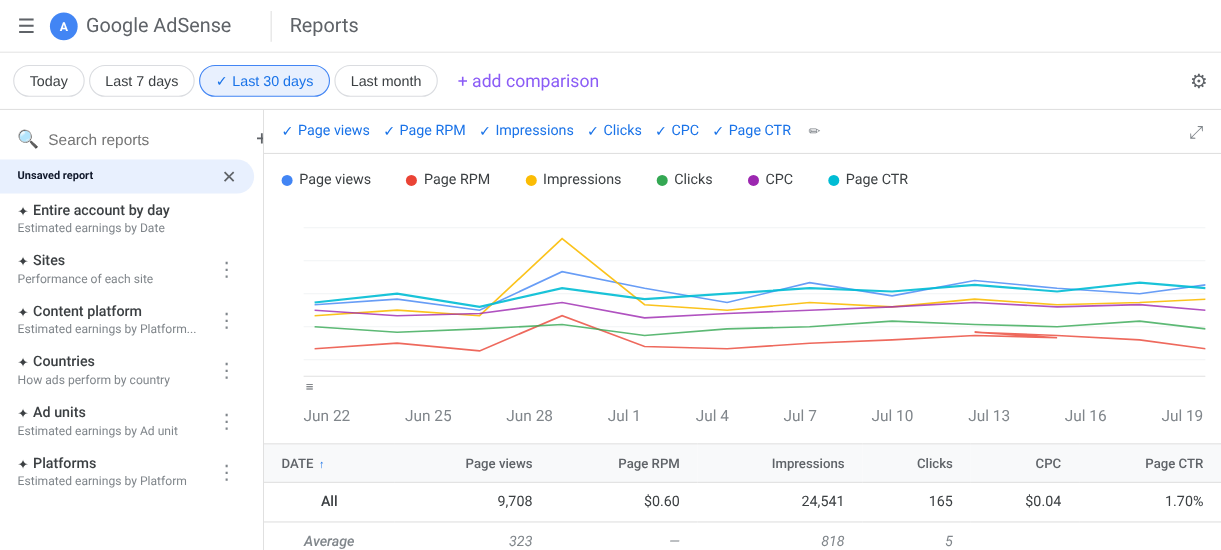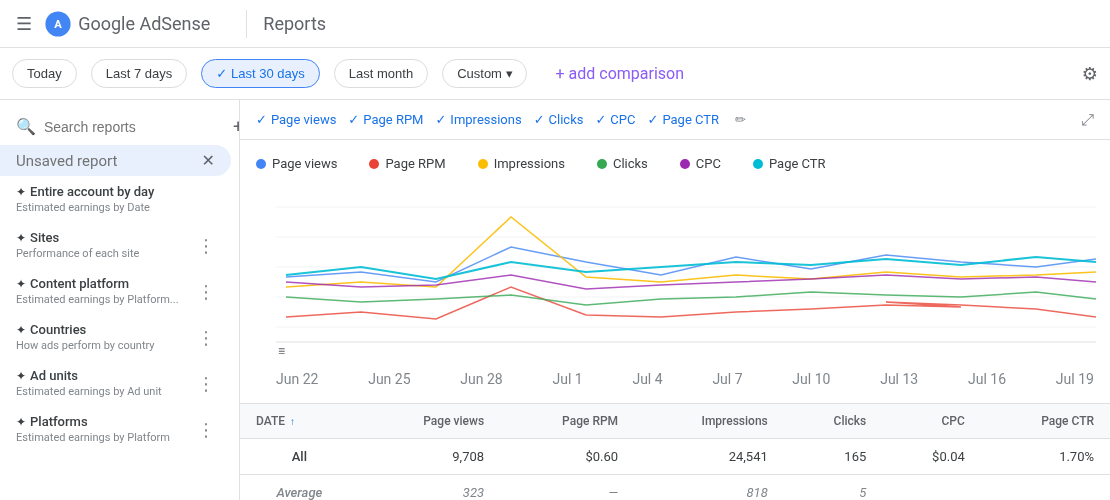--- a/index.html
+++ b/index.html
@@ -13,21 +13,21 @@
     .topbar-menu-icon { margin-right: 12px; cursor: pointer; color: #5f6368; font-size: 18px; }
     .topbar-logo { display: flex; align-items: center; gap: 6px; margin-right: 20px; }
     .topbar-logo-text { font-size: 18px; color: #5f6368; font-weight: 400; }
     .topbar-logo svg { width: 28px; height: 28px; }
     .topbar-divider { width: 1px; height: 28px; background: #e0e0e0; margin: 0 16px; }
     .topbar-title { font-size: 18px; color: #5f6368; font-weight: 400; }
 
     
     .filterbar {
       display: flex; align-items: center; height: 52px; padding: 0 12px;
-      border-bottom: 1px solid #e0e0e0; background: #fff; gap: 14px;
+      border-bottom: 1px solid #e0e0e0; background: #fff; gap: 4px;
     }
     .filter-btn {
       padding: 6px 14px; border-radius: 20px; border: 1px solid #dadce0;
       background: #fff; cursor: pointer; font-size: 13px; color: #3c4043;
       display: flex; align-items: center; gap: 4px; white-space: nowrap;
     }
     .filter-btn.active {
       background: #e8f0fe; border-color: #4285f4; color: #1a73e8;
     }
     .add-comparison {
@@ -56,21 +56,21 @@
     .sidebar-item {
       padding: 8px 16px; cursor: pointer; display: flex; align-items: center;
       justify-content: space-between; gap: 8px;
       border-radius: 0 20px 20px 0; margin-right: 8px;
     }
     .sidebar-item-unsaved {
       display: flex; align-items: center; justify-content: space-between;
       padding: 6px 16px; background: #e8f0fe;
       border-radius: 0 20px 20px 0; margin-right: 8px; cursor: pointer;
     }
-    .sidebar-item-unsaved .label { font-size: 15px; color: #737373; font-weight: 400; }
+    .sidebar-item-unsaved .label { font-size: 10px; color: #0f172a; font-weight: 700; }
     .sidebar-item-unsaved .close-x { color: #5f6368; font-size: 16px; cursor: pointer; }
     .sidebar-item-content { flex: 1; }
     .sidebar-item-title { font-size: 13px; color: #3c4043; font-weight: 500; display: flex; align-items: center; gap: 4px; }
     .sidebar-item-subtitle { font-size: 11px; color: #80868b; margin-top: 2px; }
     .sidebar-menu-icon { color: #80868b; cursor: pointer; font-size: 18px; flex-shrink: 0; }
 
     
     .content-area { flex: 1; overflow: auto; background: #fff; }
 
     
@@ -131,24 +131,20 @@
 </div>
 
 <div class="filterbar">
   <button class="filter-btn">Today</button>
   <button class="filter-btn">Last 7 days</button>
   <button class="filter-btn active">
     <span style="color:#1a73e8">✓</span>
     <span>Last 30 days</span>
   </button>
   <button class="filter-btn">Last month</button>
-  <button class="filter-btn">
-    <span>Custom</span>
-    <span>▾</span>
-  </button>
   <span class="add-comparison">+ add comparison</span>
   <div class="filter-right">
     <span class="gear-icon">⚙</span>
   </div>
 </div>
 
 <div class="main-layout">
 
   <div class="sidebar">
     <div class="sidebar-search">

